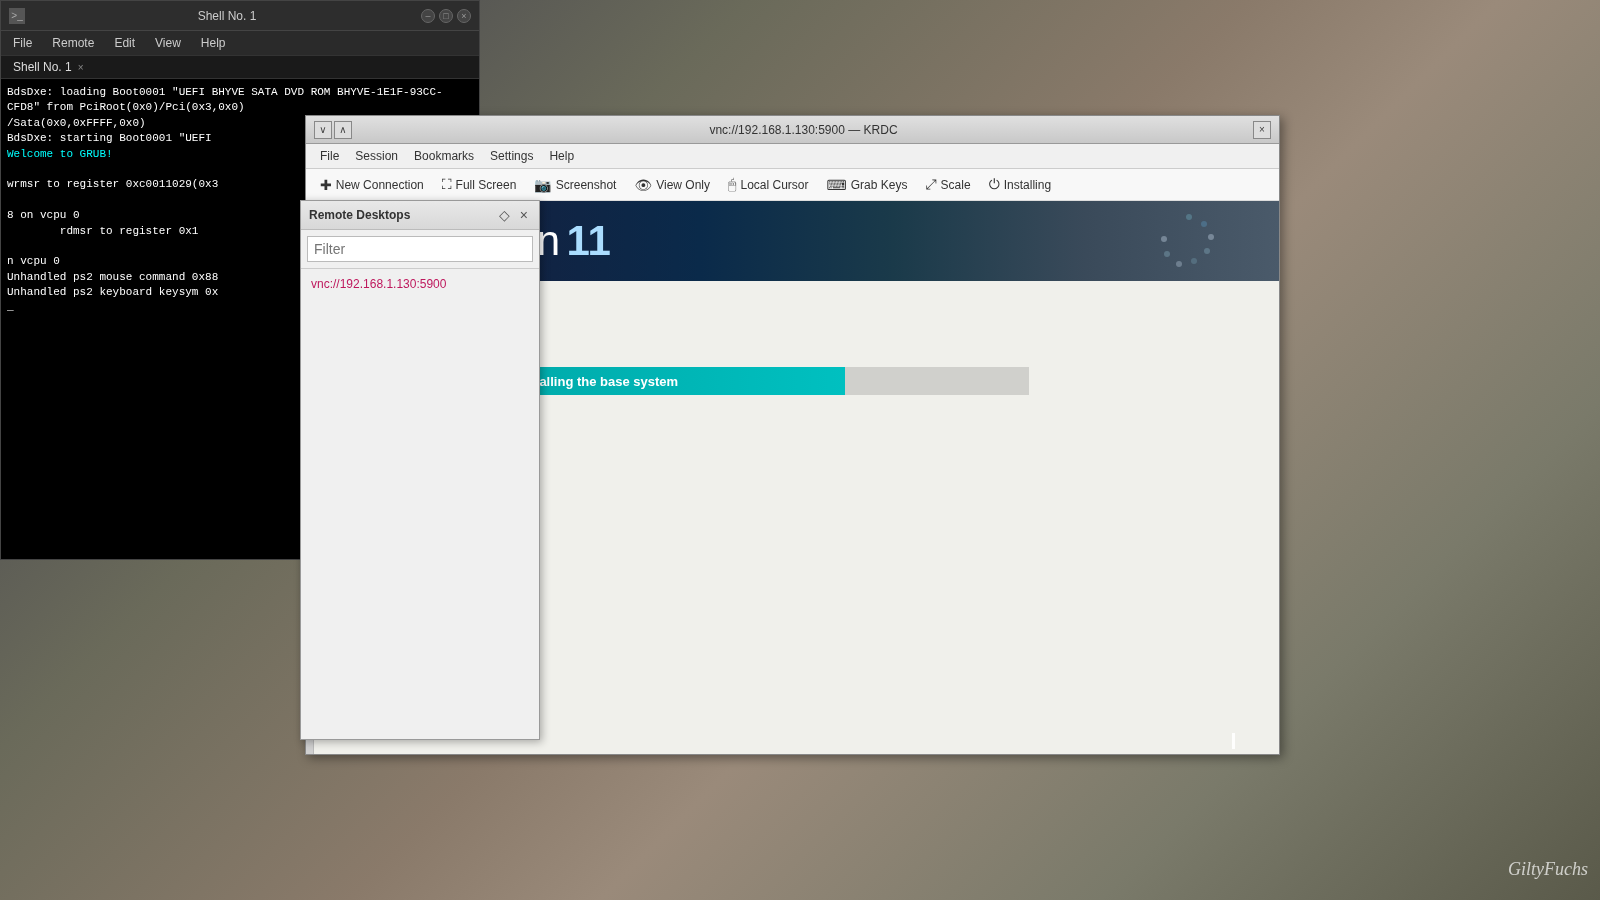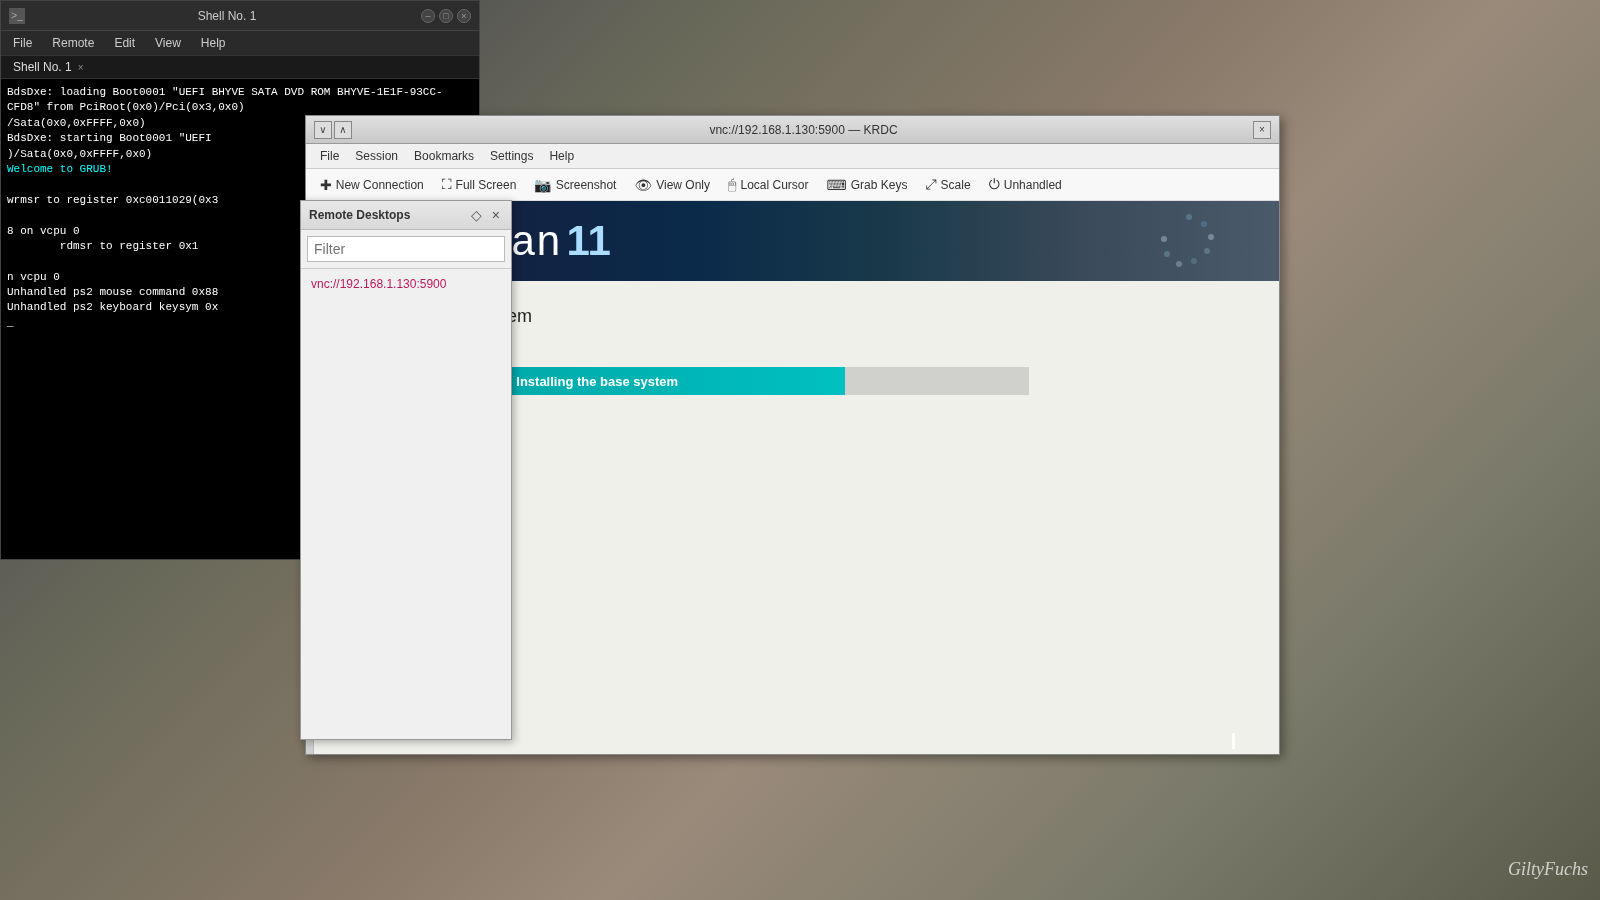--- a/index.html
+++ b/index.html
@@ -121,21 +121,21 @@
 
     .terminal-content .white {
       color: #ffffff;
     }
 
     
     .remote-panel {
       position: absolute;
       top: 200px;
       left: 300px;
-      width: 212px;
+      width: 240px;
       height: 540px;
       background: #f0f0f0;
       border: 1px solid #999;
       box-shadow: 2px 2px 8px rgba(0,0,0,0.3);
       display: flex;
       flex-direction: column;
       z-index: 10;
     }
 
     .remote-panel-titlebar {
@@ -418,21 +418,20 @@
     <span class="terminal-menu-item">Help</span>
   </div>
   <div class="terminal-tab">
     <span>Shell No. 1</span>
     <span class="terminal-tab-close">×</span>
   </div>
   <div class="terminal-content">
     <div><span class="white">BdsDxe: loading Boot0001 "UEFI BHYVE SATA DVD ROM BHYVE-1E1F-93CC-CFD8" from PciRoot(0x0)/Pci(0x3,0x0)</span></div>
     <div><span class="white">/Sata(0x0,0xFFFF,0x0)</span></div>
     <div><span class="white">BdsDxe: starting Boot0001 "UEFI</span></div>
-    <div><span class="white">)/Sata(0x0,0xFFFF,0x0)</span></div>
     <div><span class="highlight">Welcome to GRUB!</span></div>
     <div>&nbsp;</div>
     <div><span class="white">wrmsr to register 0xc0011029(0x3</span></div>
     <div>&nbsp;</div>
     <div><span class="white">8 on vcpu 0</span></div>
     <div><span class="white">&nbsp;&nbsp;&nbsp;&nbsp;&nbsp;&nbsp;&nbsp;&nbsp;rdmsr to register 0x1</span></div>
     <div>&nbsp;</div>
     <div><span class="white">n vcpu 0</span></div>
     <div><span class="white">Unhandled ps2 mouse command 0x88</span></div>
     <div><span class="white">Unhandled ps2 keyboard keysym 0x</span></div>
@@ -500,21 +499,21 @@
     <button class="krdc-tool-btn">
       <span class="krdc-tool-icon">⌨</span>
       <span>Grab Keys</span>
     </button>
     <button class="krdc-tool-btn">
       <span class="krdc-tool-icon">⤢</span>
       <span>Scale</span>
     </button>
     <button class="krdc-tool-btn">
       <span class="krdc-tool-icon">⏻</span>
-      <span>Unhandled</span>
+      <span>Installing</span>
     </button>
   </div>
 
   <div class="krdc-content">
     <div class="krdc-sidebar"></div>
     <div class="debian-installer">
       <div class="debian-header">
 
         <div class="debian-logo">
           <svg viewBox="0 0 100 100">

